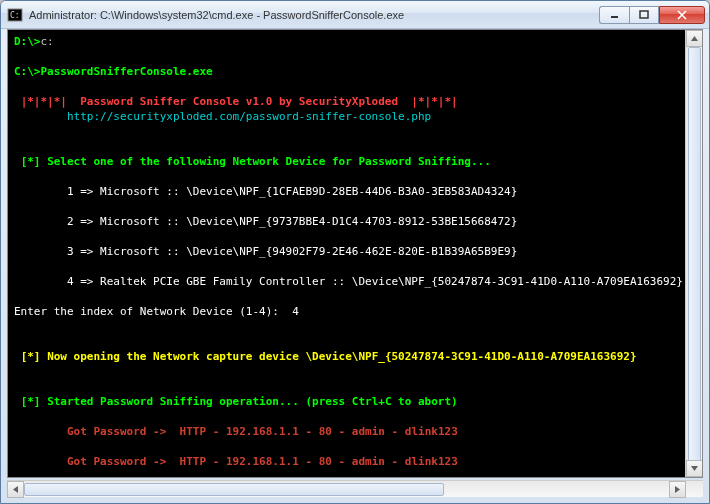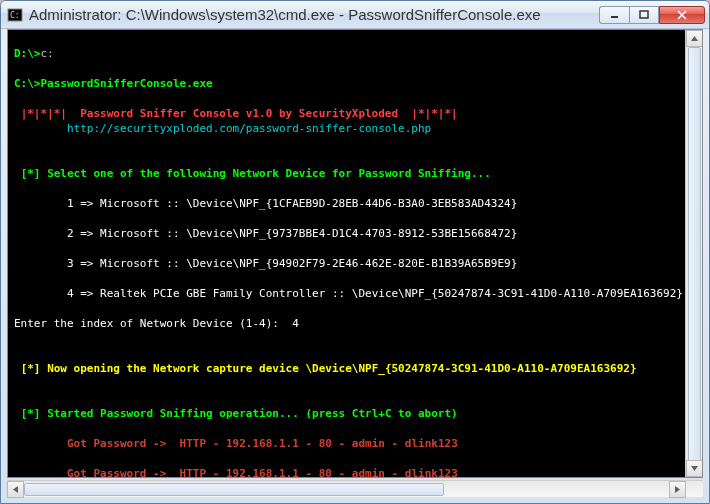--- a/index.html
+++ b/index.html
@@ -30,21 +30,21 @@
     border-radius: 5px 5px 0 0;
   }
   .title-icon {
     width: 16px; height: 16px;
     margin-right: 6px;
     display:inline-block;
   }
   .title-icon svg { width:16px; height:16px; }
   .title-text {
     flex: 1;
-    font-size: 15px;
+    font-size: 11px;
     color: #333;
     white-space: nowrap;
     overflow: hidden;
   }
   .win-buttons { display: flex; gap: 0; }
   .win-btn {
     width: 30px; height: 18px;
     border: 1px solid #8a9ab0;
     background: linear-gradient(to bottom,#f6f9fd,#dbe6f4);
     font-size: 10px;
@@ -107,21 +107,21 @@
   .hscroll-grip {
     position:absolute; right:0; top:0; width:17px; height:17px;
   }
   .hscroll-thumb {
     position:absolute; left:17px; top:2px; height:13px; width:420px;
     background: linear-gradient(to bottom,#eef3fb,#d6e2f2);
     border:1px solid #a8b8d0; border-radius:2px;
   }
   .term {
     position:absolute; left:0; top:0; right:17px; bottom:0;
-    padding: 16px 6px;
+    padding: 4px 6px;
     font-family: Consolas, "Lucida Console", monospace;
     font-size: 11px;
     line-height: 15px;
     color:#c0c0c0;
     white-space: pre;
   }
   .c-green { color:#00ff00; }
   .c-red { color:#ff4040; }
   .c-redb { color:#d04030; }
   .c-cyan { color:#00d0d0; }

